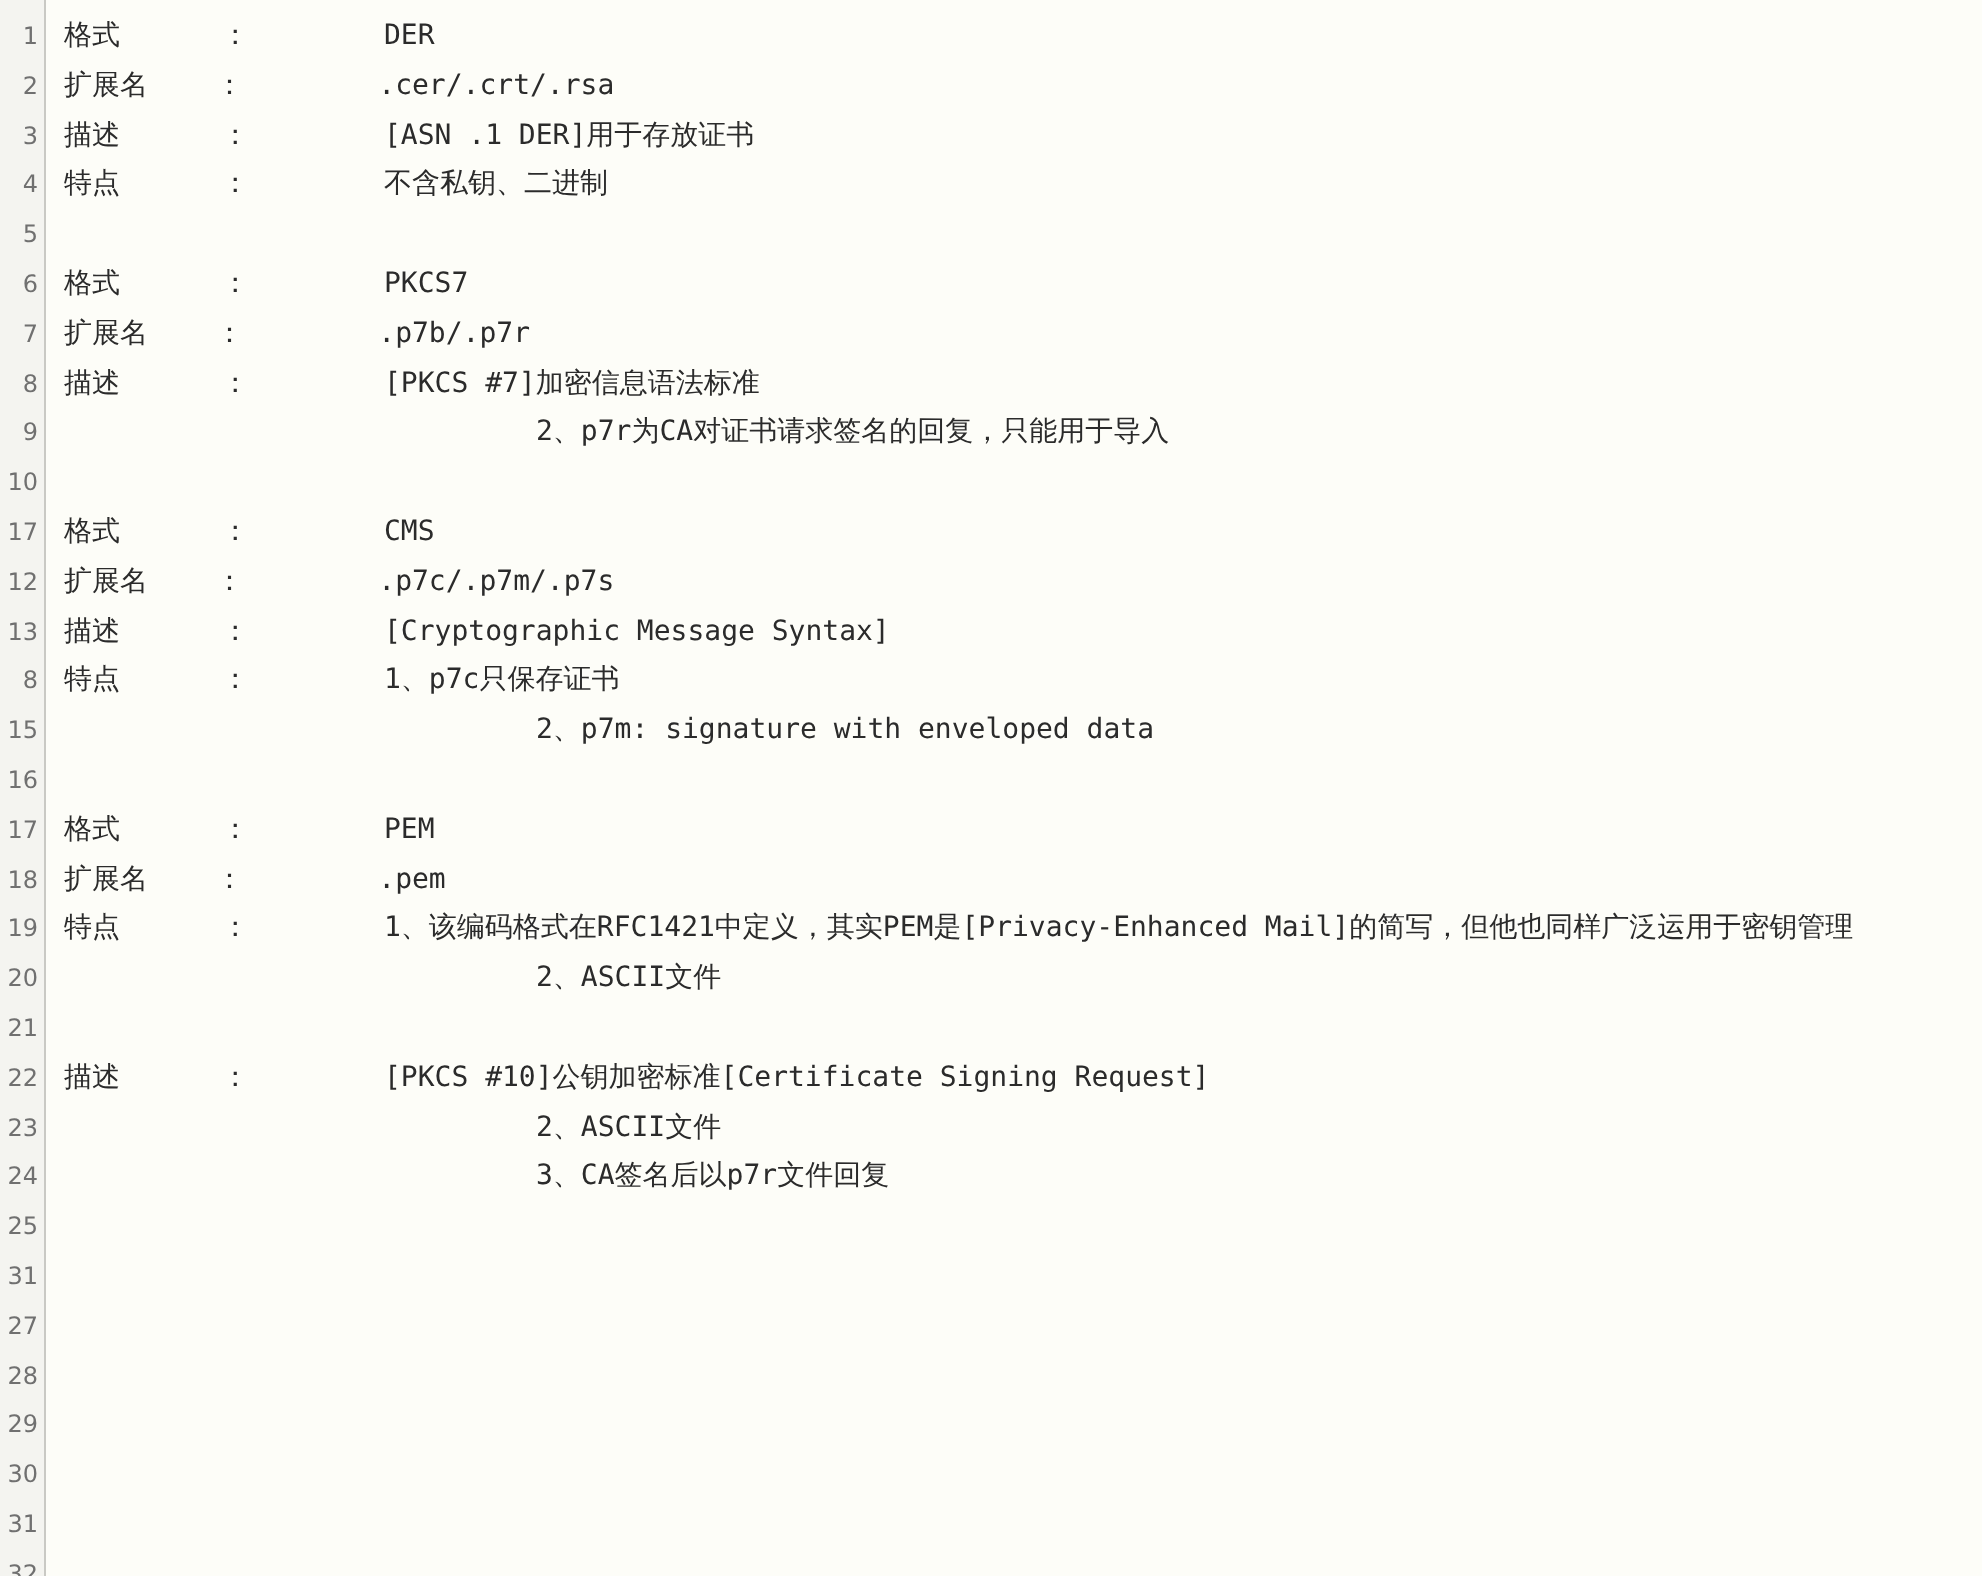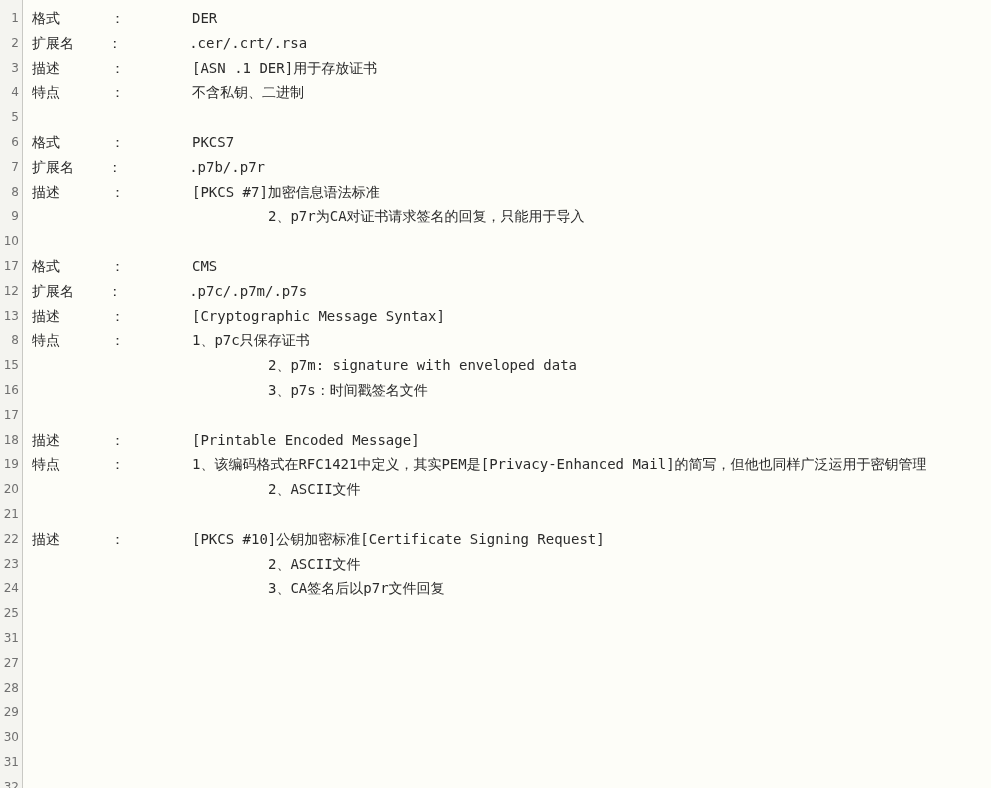--- a/index.html
+++ b/index.html
@@ -118,23 +118,23 @@
       <div class="codeline">格式      ：        PKCS7</div>
       <div class="codeline">扩展名    ：        .p7b/.p7r</div>
       <div class="codeline">描述      ：        [PKCS #7]加密信息语法标准</div>
       <div class="codeline">                            2、p7r为CA对证书请求签名的回复，只能用于导入</div>
       <div class="codeline"></div>
       <div class="codeline">格式      ：        CMS</div>
       <div class="codeline">扩展名    ：        .p7c/.p7m/.p7s</div>
       <div class="codeline">描述      ：        [Cryptographic Message Syntax]</div>
       <div class="codeline">特点      ：        1、p7c只保存证书</div>
       <div class="codeline">                            2、p7m: signature with enveloped data</div>
-      <div class="codeline">                            3、p7s：时间戳签名文件</div>
       <div class="codeline"></div>
-      <div class="codeline">描述      ：        [Printable Encoded Message]</div>
+      <div class="codeline">格式      ：        PEM</div>
+      <div class="codeline">扩展名    ：        .pem</div>
       <div class="codeline">特点      ：        1、该编码格式在RFC1421中定义，其实PEM是[Privacy-Enhanced Mail]的简写，但他也同样广泛运用于密钥管理</div>
       <div class="codeline">                            2、ASCII文件</div>
       <div class="codeline"></div>
       <div class="codeline">描述      ：        [PKCS #10]公钥加密标准[Certificate Signing Request]</div>
       <div class="codeline">                            2、ASCII文件</div>
       <div class="codeline">                            3、CA签名后以p7r文件回复</div>
       <div class="codeline"></div>
     </div>
 
 </div>

